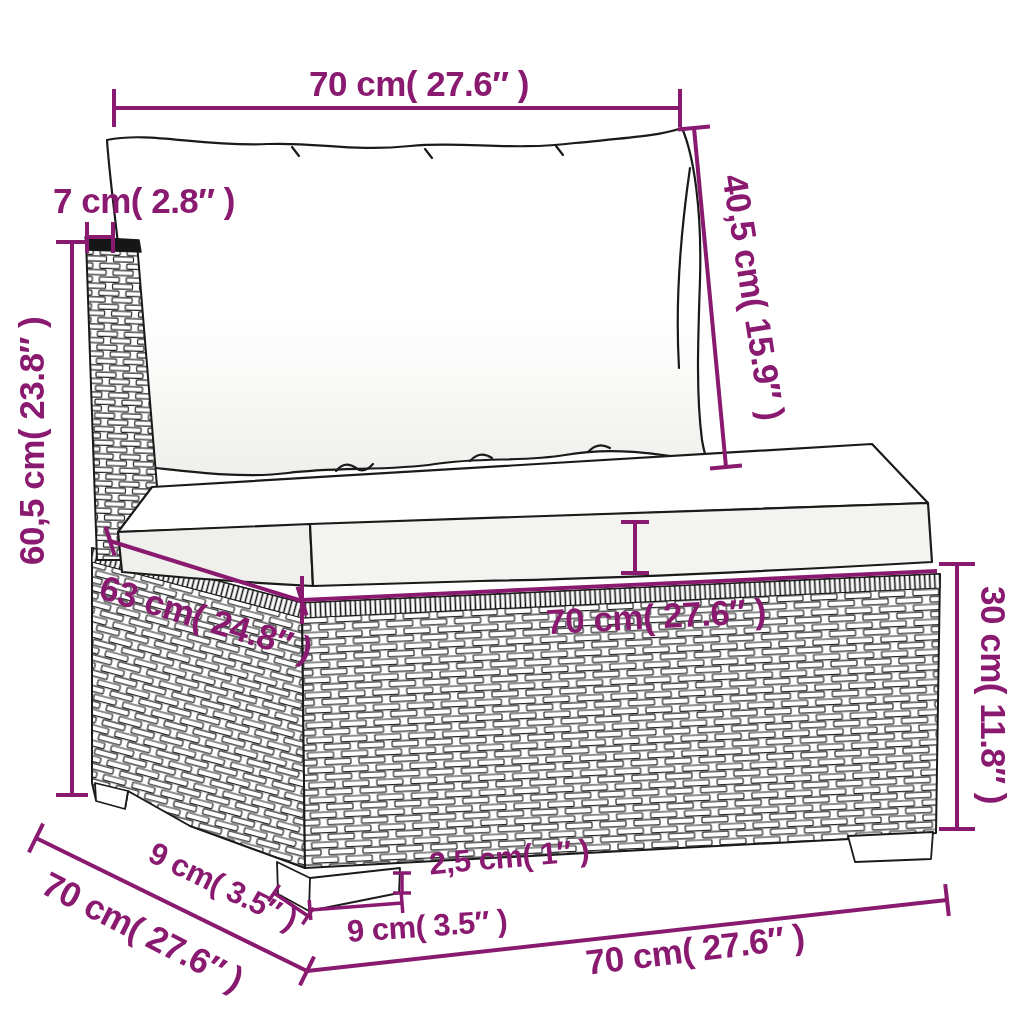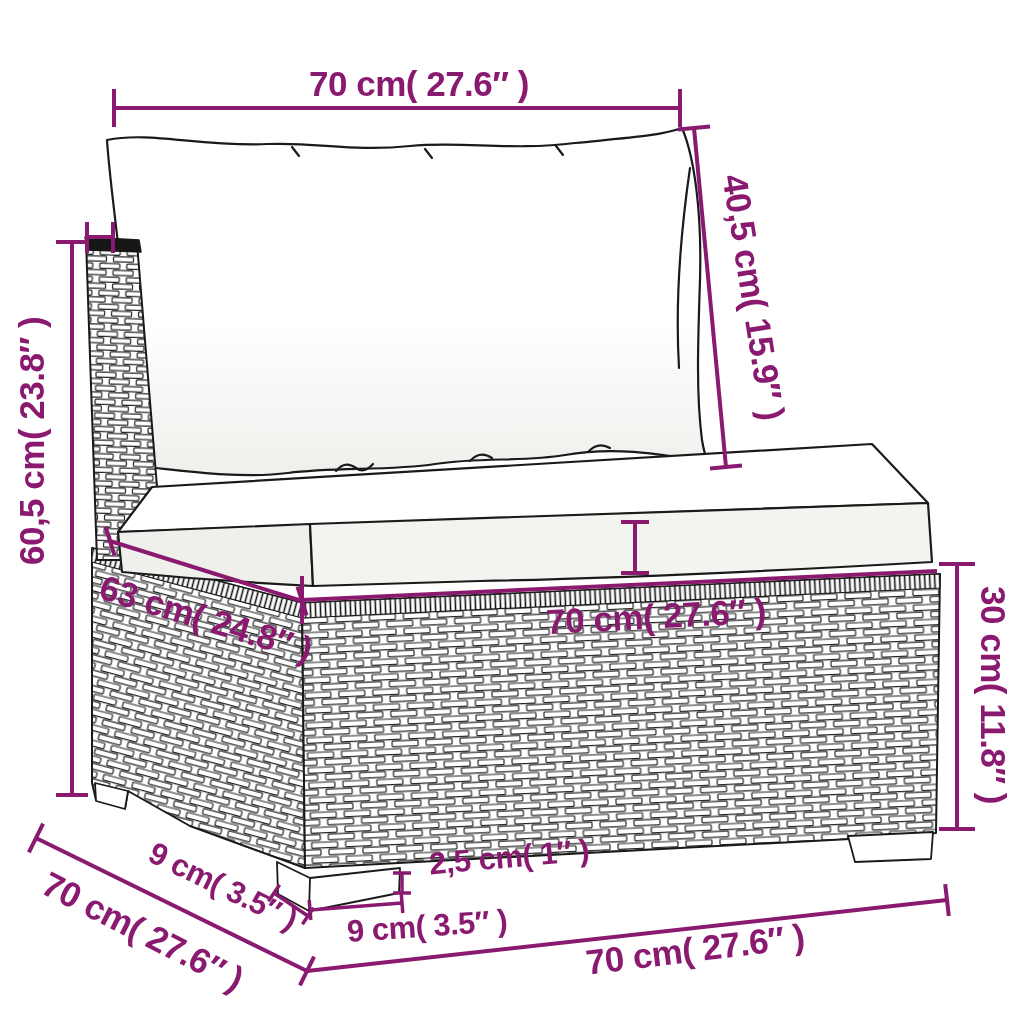--- a/index.html
+++ b/index.html
@@ -160,20 +160,21 @@
       </g>
       <g stroke-width="3.5">
         <line x1="402" y1="873" x2="402" y2="893"></line>
         <line x1="393" y1="873" x2="411" y2="873"></line>
         <line x1="393" y1="893" x2="411" y2="893"></line>
       </g>
     </g>
   </svg>
 
   <div class="dim" style="left:419px;top:83px;--r:0deg">70 cm( 27.6″ )</div>
+  <div class="dim" style="left:144px;top:200px;--r:0deg">7 cm( 2.8″ )</div>
   <div class="dim" style="left:754px;top:297px;--r:81deg">40,5 cm( 15.9″ )</div>
   <div class="dim" style="left:31px;top:441px;--r:-90deg">60,5 cm( 23.8″ )</div>
   <div class="dim" style="left:206px;top:618px;--r:17deg">63 cm( 24.8″ )</div>
   <div class="dim" style="left:656px;top:616px;--r:-3deg">70 cm( 27.6″ )</div>
   <div class="dim" style="left:993px;top:695px;--r:90deg">30 cm( 11.8″ )</div>
   <div class="dim small" style="left:509px;top:857px;--r:-5deg">2,5 cm( 1″ )</div>
   <div class="dim small" style="left:223px;top:886px;--r:26deg">9 cm( 3.5″ )</div>
   <div class="dim small" style="left:427px;top:926px;--r:-4deg">9 cm( 3.5″ )</div>
   <div class="dim" style="left:143px;top:931px;--r:27deg">70 cm( 27.6″ )</div>
   <div class="dim" style="left:695px;top:949px;--r:-7deg">70 cm( 27.6″ )</div>

